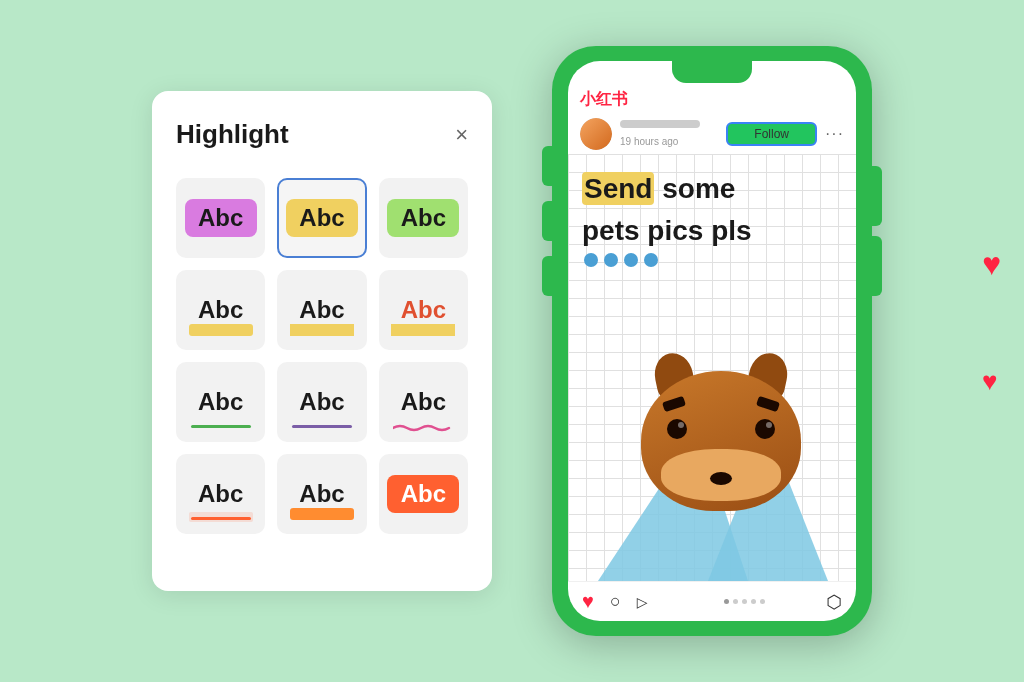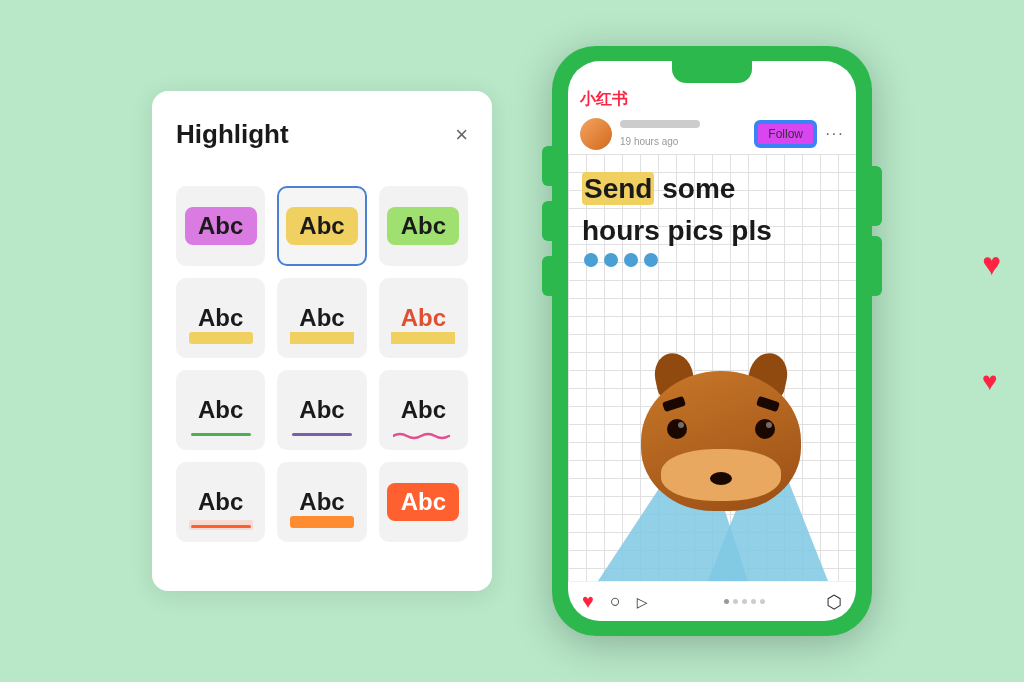--- a/index.html
+++ b/index.html
@@ -35,21 +35,21 @@
       min-height: 500px;
       box-shadow: 0 4px 24px rgba(0,0,0,0.10);
       position: relative;
       flex-shrink: 0;
     }
 
     .panel-header {
       display: flex;
       align-items: center;
       justify-content: space-between;
-      margin-bottom: 36px;
+      margin-bottom: 28px;
     }
 
     .panel-title {
       font-size: 26px;
       font-weight: 600;
       color: #1a1a1a;
     }
 
     .close-btn {
       font-size: 22px;
@@ -291,27 +291,27 @@
       border-radius: 4px;
       margin-bottom: 3px;
     }
 
     .time-text {
       font-size: 10px;
       color: #999;
     }
 
     .follow-btn {
-      border: 4px solid #3b82f6;
+      border: 2px solid #3b82f6;
       border-radius: 6px;
-      padding: 3px 10px;
+      padding: 3px 26px;
       font-size: 12px;
       font-weight: 500;
       color: #333;
-      background: #d946ef;
+      background: #22c55e;
       cursor: pointer;
     }
 
     .more-dots {
       margin-left: 8px;
       font-size: 16px;
       color: #666;
       letter-spacing: 1px;
     }
 
@@ -537,21 +537,21 @@
           <span class="more-dots">···</span>
         </div>
 
         <div class="post-content">
           <div class="post-bg"></div>
 
           <div class="post-text-area">
             <span class="post-text-line">
               <span class="send-word">Send</span> some
             </span>
-            <span class="post-text-line">hours pics pls</span>
+            <span class="post-text-line">pets pics pls</span>
             <div class="dots-row">
               <div class="dot-blue"></div>
               <div class="dot-blue"></div>
               <div class="dot-blue"></div>
               <div class="dot-blue"></div>
             </div>
           </div>
 
           <div class="dog-area">
 

